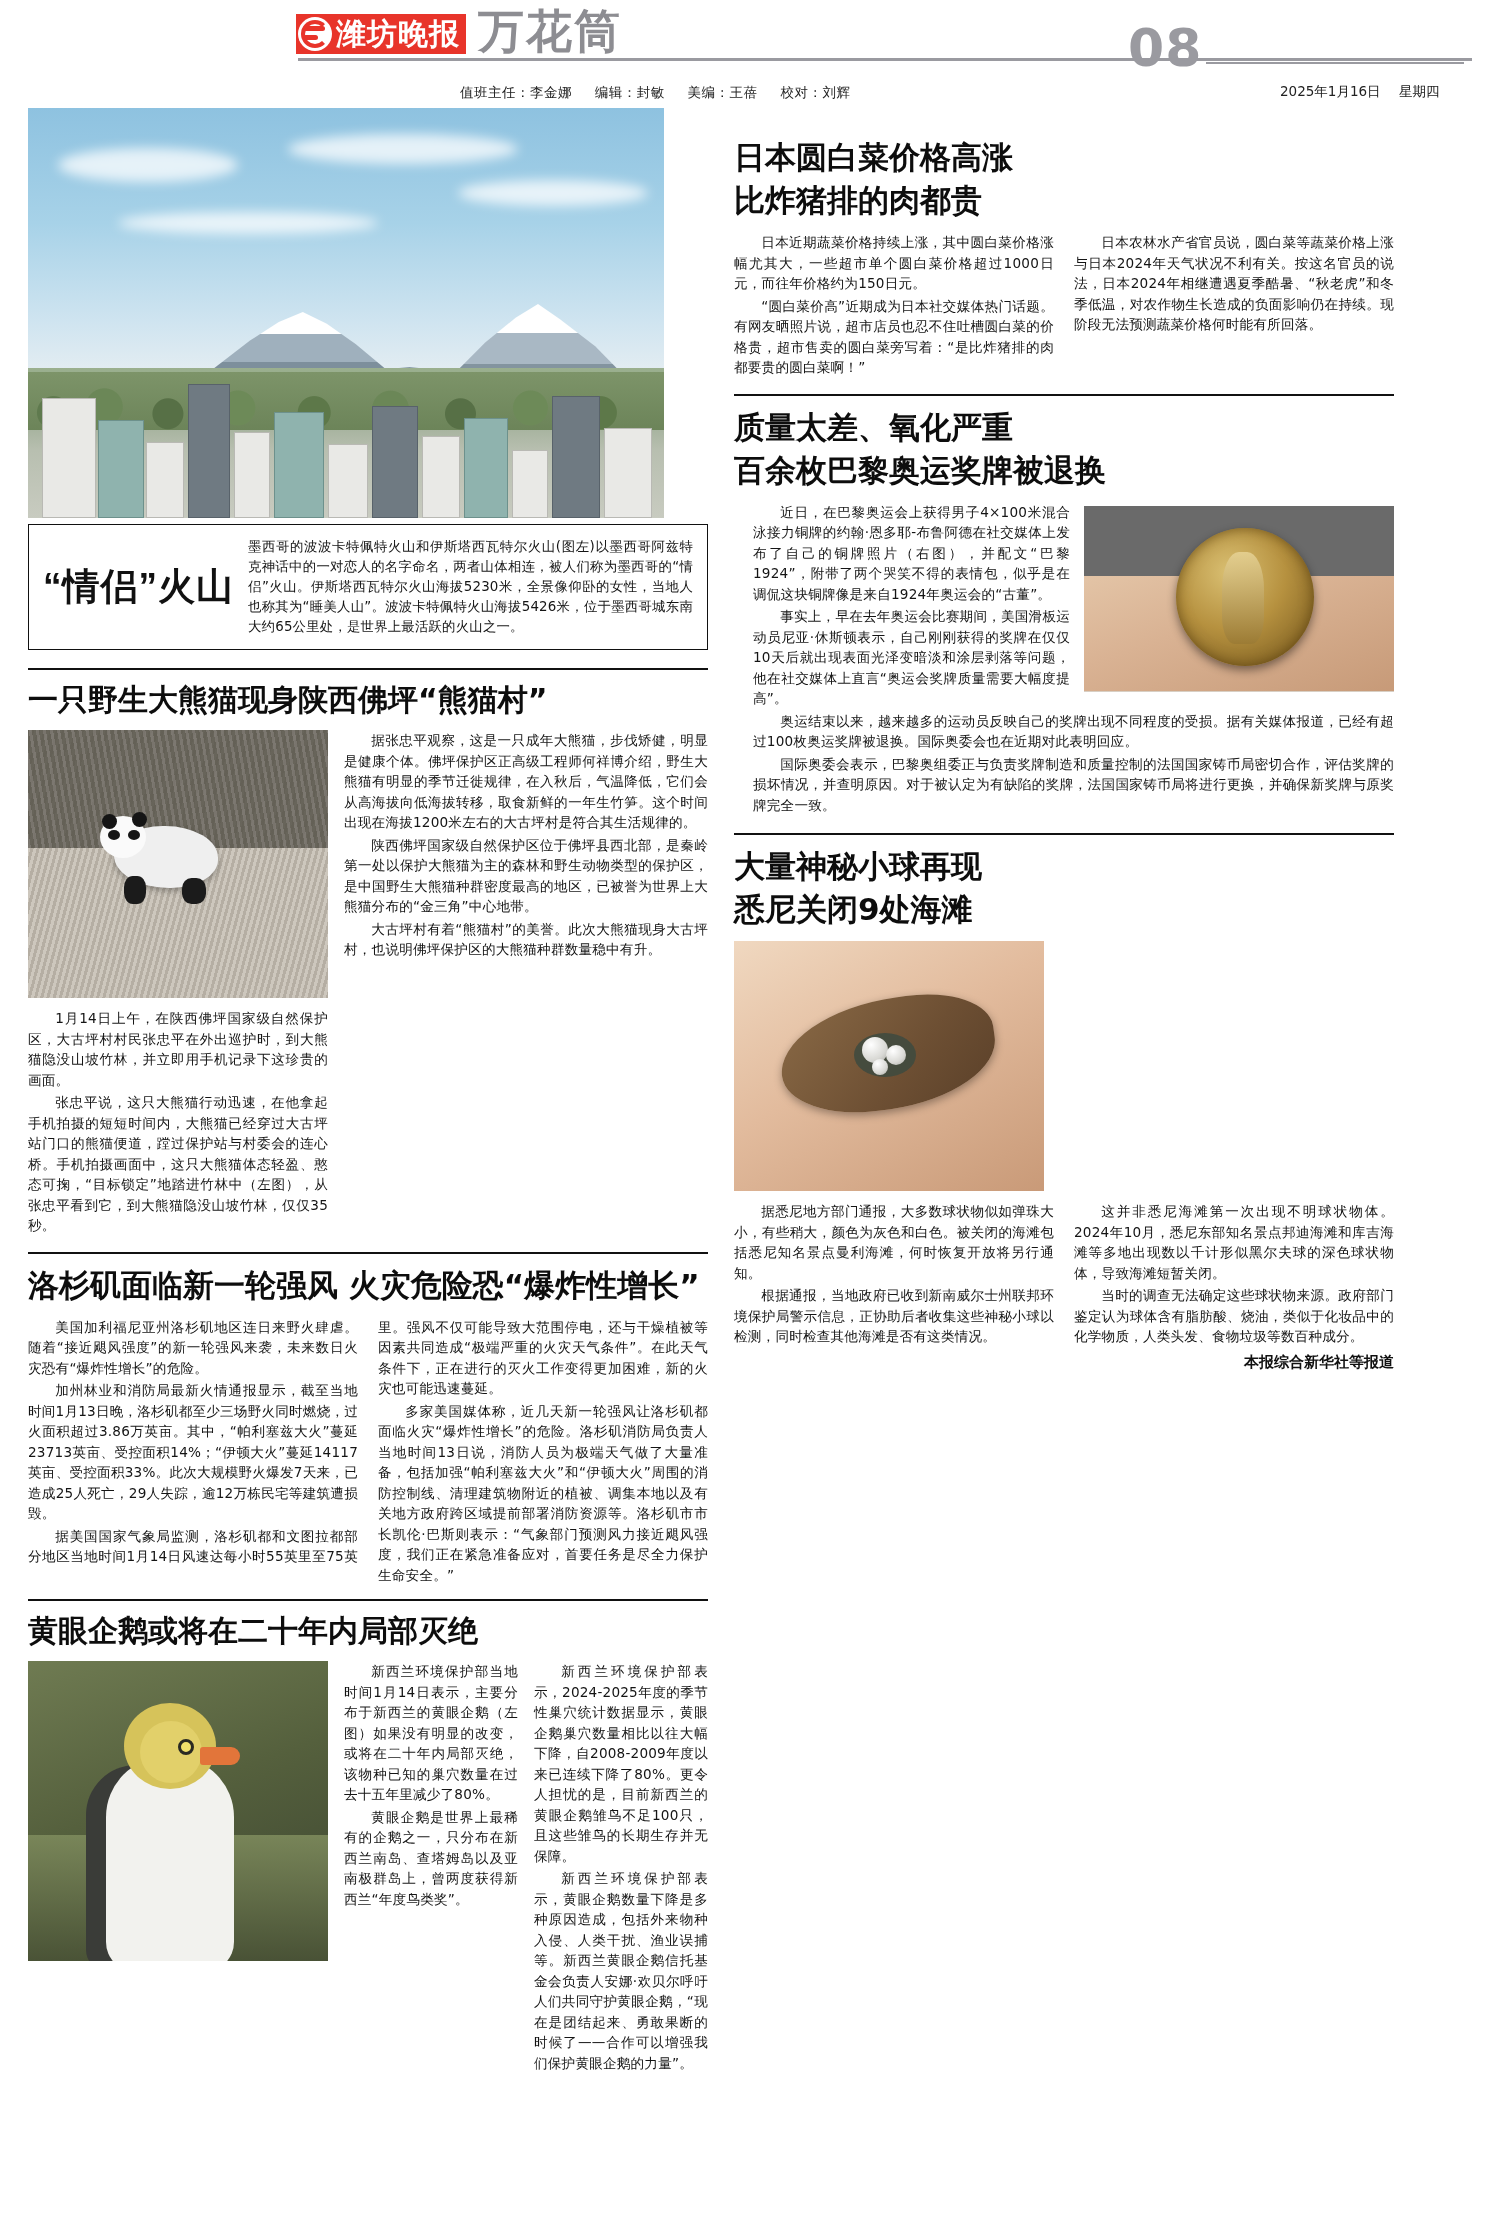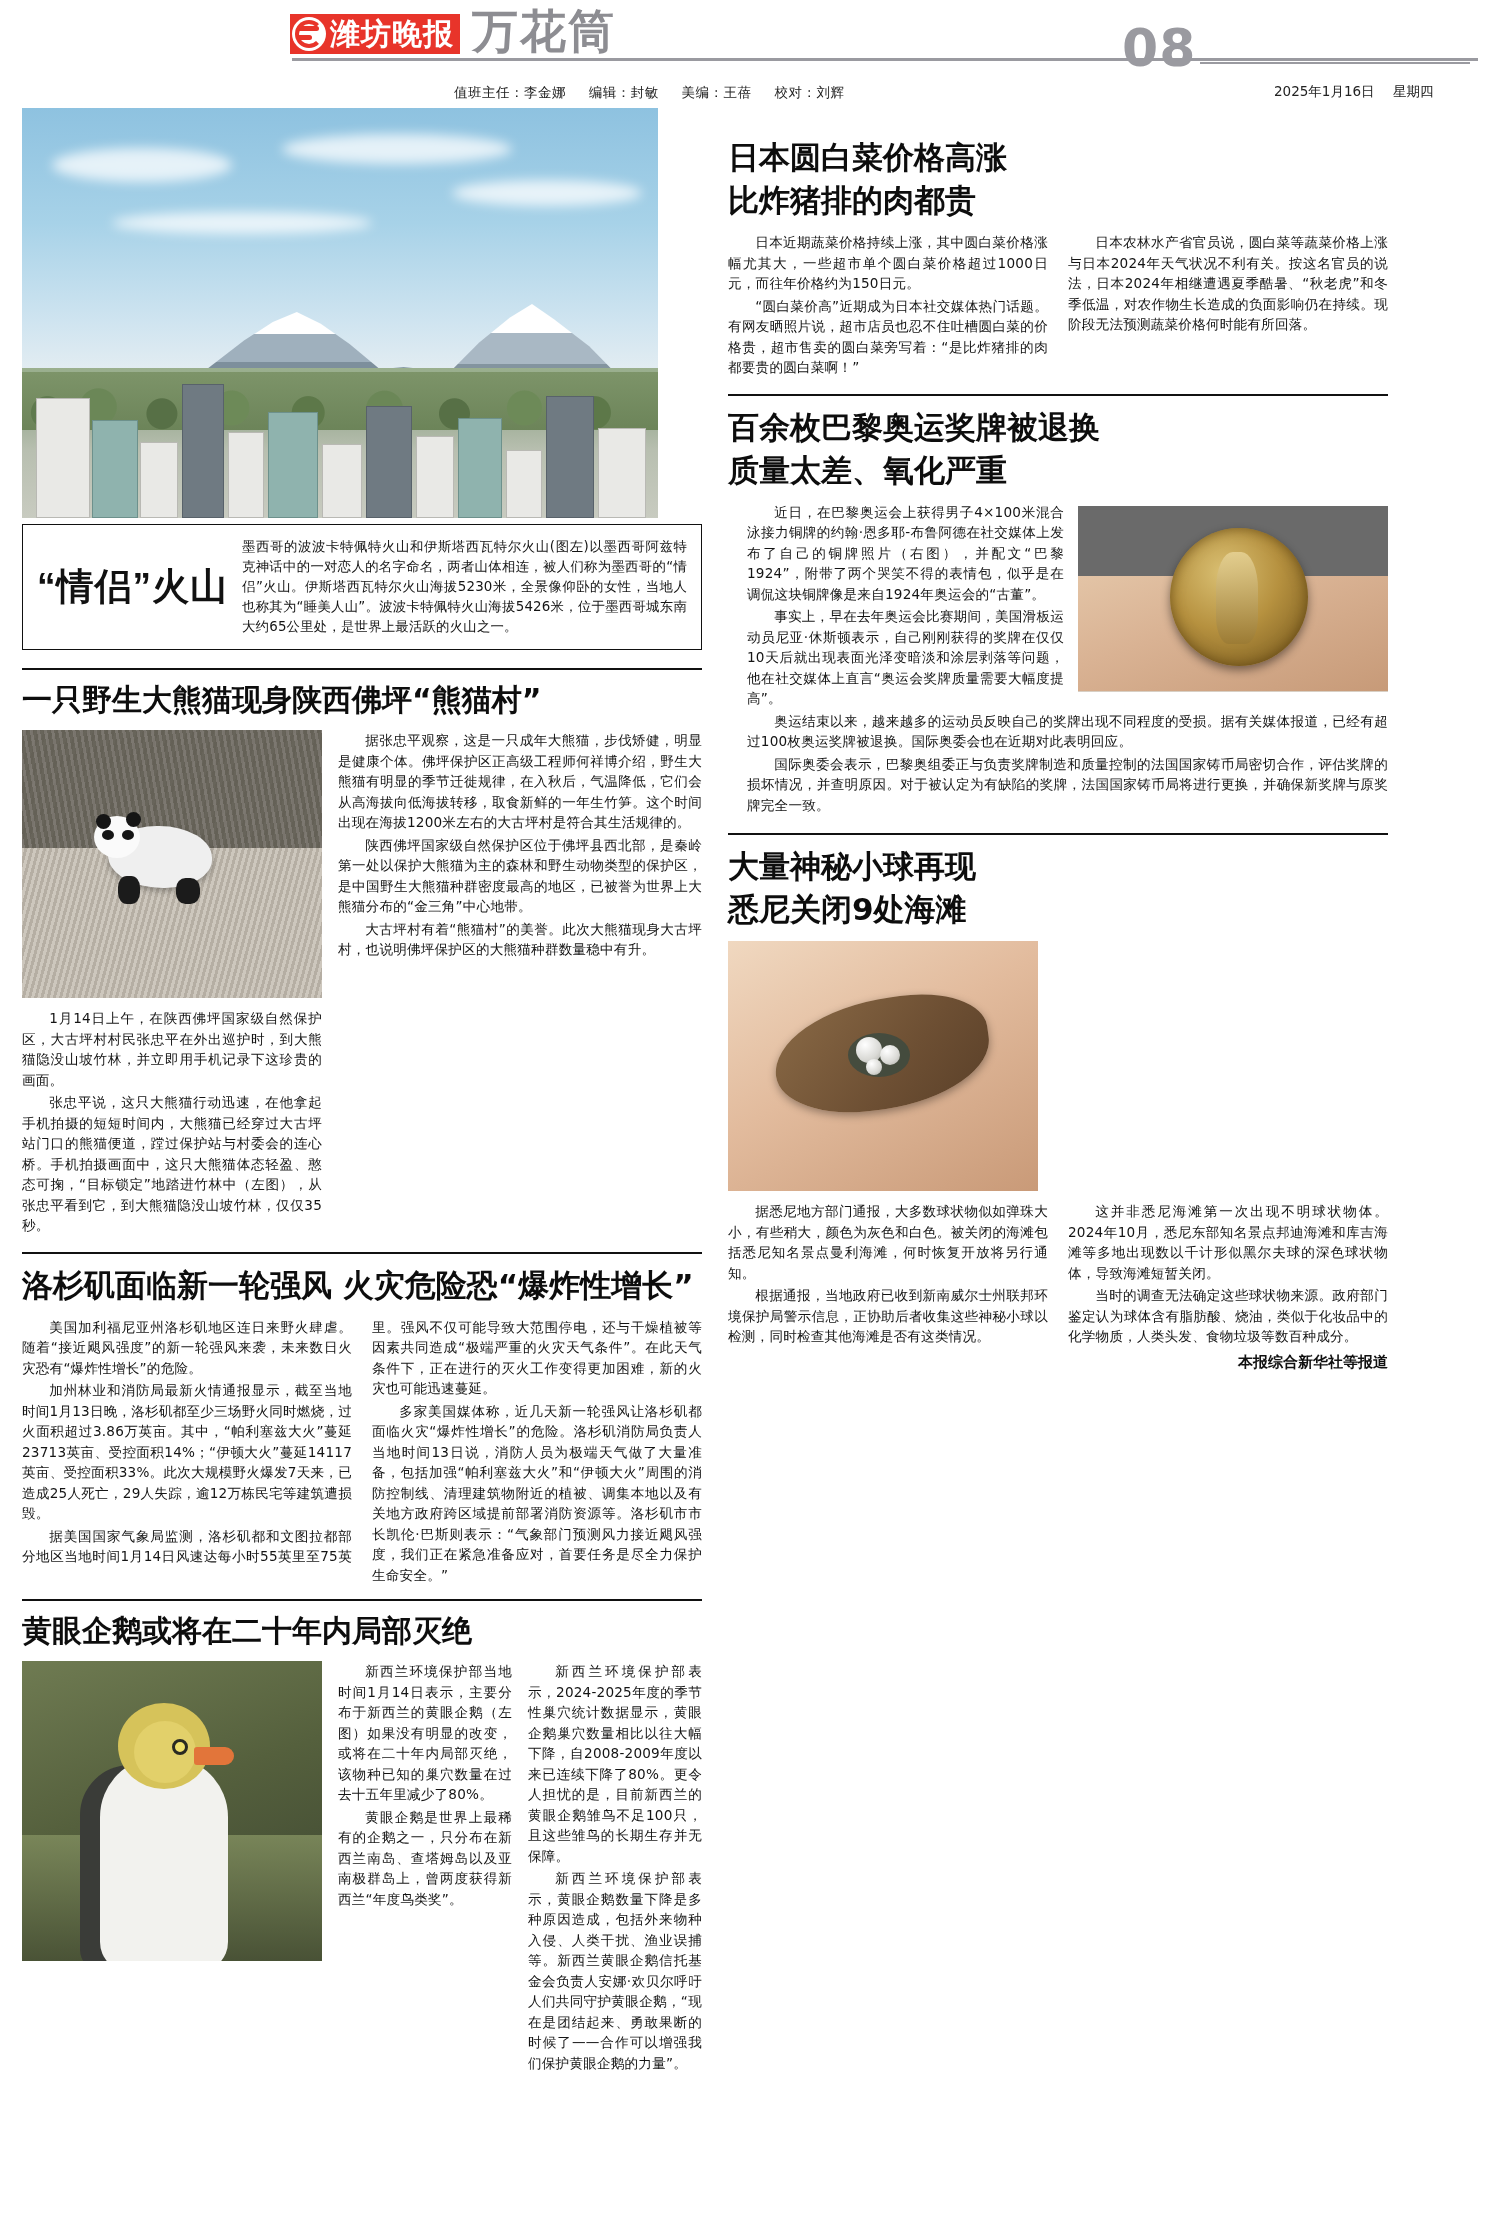--- a/index.html
+++ b/index.html
@@ -4,21 +4,21 @@
 <style>
   html,body{margin:0;padding:0;}
   body{
     width:1500px;height:2215px;
     background:#ffffff;
     font-family:"DejaVu Sans","Liberation Sans",sans-serif;
     color:#111;
     position:relative;
     overflow:hidden;
   }
-  .page{position:relative;width:1500px;height:2215px;box-sizing:border-box;padding:0 22px;}
+  .page{position:relative;width:1500px;height:2215px;box-sizing:border-box;padding:0 28px;}
 
   
   .masthead{position:relative;height:100px;}
   .mast-center{position:absolute;left:268px;top:8px;display:flex;align-items:flex-end;gap:4px;}
   .logo-box{display:flex;align-items:center;background:#E8342A;height:40px;padding:0 6px 0 2px;}
   .logo-circle{width:34px;height:34px;border-radius:50%;background:#ffffff;position:relative;margin-right:4px;flex:none;}
   .logo-circle::before{content:"";position:absolute;left:5px;top:9px;width:22px;height:5px;background:#E8342A;border-radius:3px;}
   .logo-circle::after{content:"";position:absolute;left:5px;top:18px;width:15px;height:5px;background:#E8342A;border-radius:3px;}
   .logo-arc{position:absolute;left:3px;top:3px;width:28px;height:28px;border:4px solid #E8342A;border-radius:50%;border-right-color:transparent;box-sizing:border-box;}
   .paper-name{color:#fff;font-size:30px;font-weight:bold;letter-spacing:1px;line-height:40px;font-family:"DejaVu Sans",sans-serif;}
@@ -265,22 +265,22 @@
         <div class="hl hl-big">比炸猪排的肉都贵</div>
         <div class="twocol" style="margin-top:10px;">
           <p class="body">日本近期蔬菜价格持续上涨，其中圆白菜价格涨幅尤其大，一些超市单个圆白菜价格超过1000日元，而往年价格约为150日元。</p>
           <p class="body">“圆白菜价高”近期成为日本社交媒体热门话题。有网友晒照片说，超市店员也忍不住吐槽圆白菜的价格贵，超市售卖的圆白菜旁写着：“是比炸猪排的肉都要贵的圆白菜啊！”</p>
           <p class="body">日本农林水产省官员说，圆白菜等蔬菜价格上涨与日本2024年天气状况不利有关。按这名官员的说法，日本2024年相继遭遇夏季酷暑、“秋老虎”和冬季低温，对农作物生长造成的负面影响仍在持续。现阶段无法预测蔬菜价格何时能有所回落。</p>
         </div>
       </div>
 
       <div style="margin-top:16px;">
         <div class="rule-thick"></div>
+        <div class="hl hl-big">质量太差、氧化严重</div>
         <div class="hl hl-big">百余枚巴黎奥运奖牌被退换</div>
-        <div class="hl hl-big">质量太差、氧化严重</div>
         <div style="margin-top:10px;margin-left:19px;">
           <div class="photo" id="medal-photo" style="float:right;margin:4px 0 8px 14px;">
             <div class="m-bg"></div>
             <div class="m-hand" style="top:38%;height:62%;"></div>
             <div class="m-medal">
               <div class="m-fig"></div>
             </div>
           </div>
           <p class="body">近日，在巴黎奥运会上获得男子4×100米混合泳接力铜牌的约翰·恩多耶-布鲁阿德在社交媒体上发布了自己的铜牌照片（右图），并配文“巴黎1924”，附带了两个哭笑不得的表情包，似乎是在调侃这块铜牌像是来自1924年奥运会的“古董”。</p>
           <p class="body">事实上，早在去年奥运会比赛期间，美国滑板运动员尼亚·休斯顿表示，自己刚刚获得的奖牌在仅仅10天后就出现表面光泽变暗淡和涂层剥落等问题，他在社交媒体上直言“奥运会奖牌质量需要大幅度提高”。</p>

